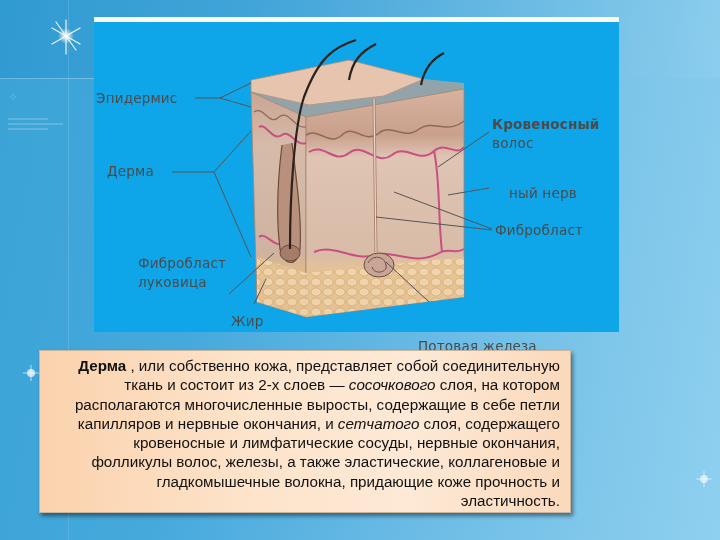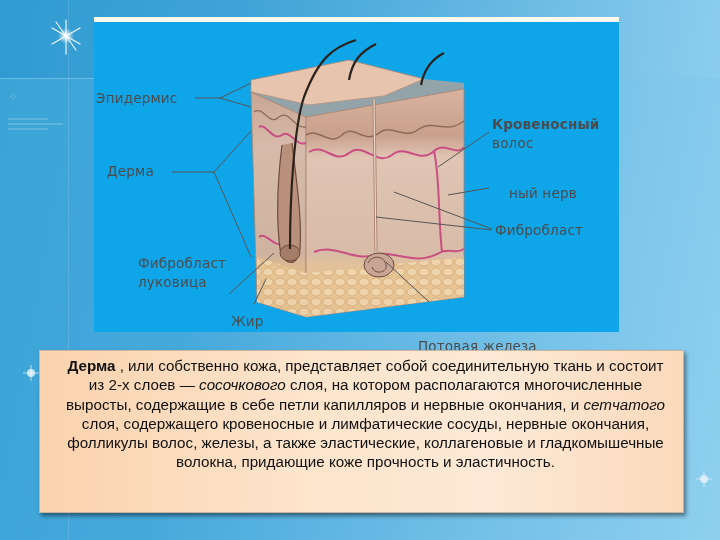--- a/index.html
+++ b/index.html
@@ -27,27 +27,27 @@
     }
     .image-panel .top-tint { position: absolute; left: 0; top: 0; width: 100%; height: 5px; background: #fdf9ee; }
     .diagram-svg { position: absolute; left: 0; top: 0; }
 
     .label {
       position: absolute; color: #4b4b4b; font-size: 13.5px; line-height: 17px;
       font-family: "DejaVu Sans", sans-serif; letter-spacing: 0.2px; white-space: nowrap;
     }
 
     .text-box {
-      position: absolute; left: 39px; top: 350px; width: 645px; height: 163px;
+      position: absolute; left: 39px; top: 350px; width: 532px; height: 163px;
       background: linear-gradient(90deg, #fbd2ad 0%, #fde4cb 40%, #fde9d6 70%, #fbd9bb 100%);
       border: 1px solid #c9b59e;
       box-shadow: 2px 3px 4px rgba(0,0,0,0.45);
       box-sizing: border-box;
       padding: 5px 10px 0 18px;
-      text-align: center;
+      text-align: right;
       color: #111;
       font-size: 15.2px;
       line-height: 19.3px;
       font-family: "Liberation Sans", sans-serif;
     }
     .text-box b { font-weight: bold; }
     .text-box i { font-style: italic; }
   </style>
 </head>
 <body>

